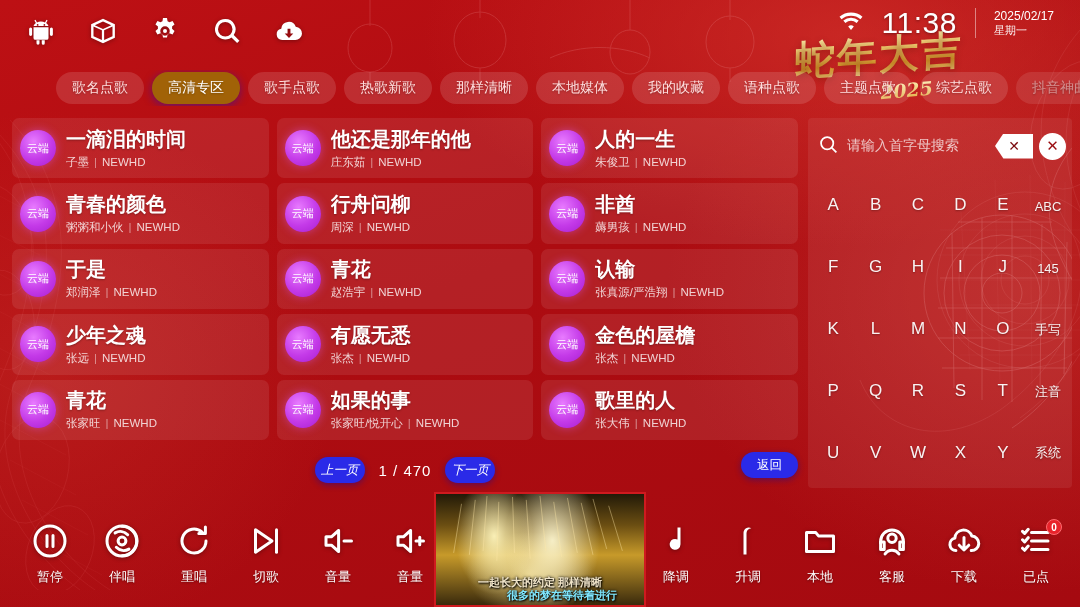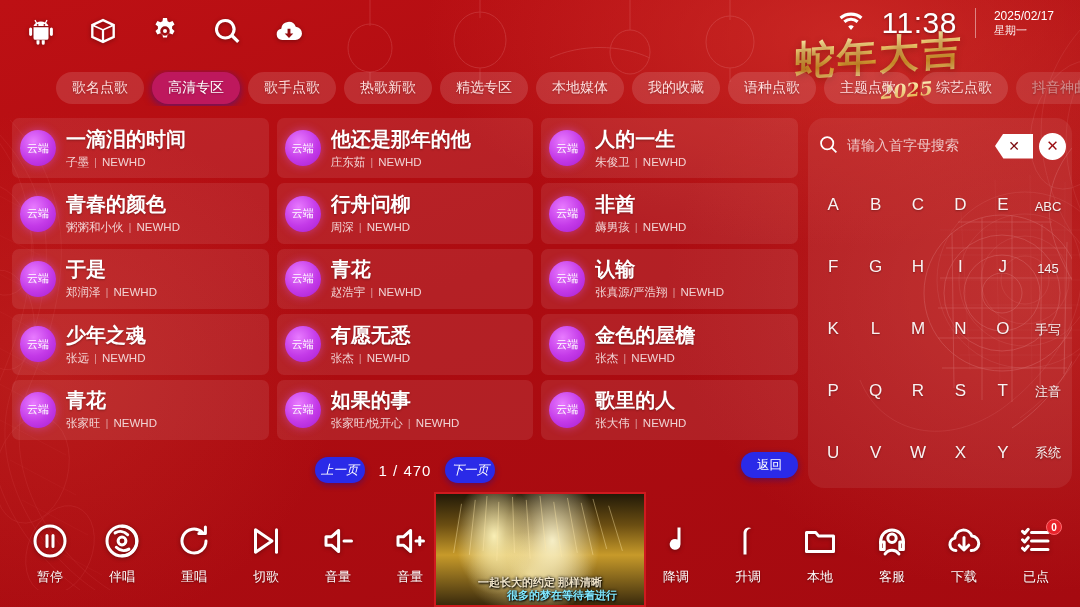--- a/index.html
+++ b/index.html
@@ -87,21 +87,21 @@
     flex: 0 0 auto;
     height: 32px; padding: 0 16px;
     border-radius: 16px;
     background: rgba(255,255,255,.13);
     display: flex; align-items: center; justify-content: center;
     font-size: 14px; color: #ffdede;
     white-space: nowrap;
     text-shadow: 0 1px 2px rgba(0,0,0,.25);
   }
   .tab.active {
-    background: #be185d;
+    background: #a16207;
     color: #fff;
     box-shadow: 0 2px 8px rgba(20,20,200,.5);
   }
   .tab.faded { color: rgba(255,255,255,.45); background: rgba(255,255,255,.10); }
 
   
   .songgrid {
     position: absolute; left: 12px; top: 118px;
     width: 786px; height: 322px;
     display: grid;
@@ -161,21 +161,21 @@
     background: #2a2ae8; color: #fff; font-size: 12.5px;
     display: flex; align-items: center; justify-content: center;
     box-shadow: 0 2px 6px rgba(10,10,160,.45);
   }
 
   
   .kbpanel {
     position: absolute; right: 8px; top: 118px;
     width: 264px; height: 370px;
     background: rgba(255,255,255,.07);
-    border-radius: 16px;
+    border-radius: 4px;
     z-index: 5;
     overflow: hidden;
   }
   .searchrow {
     position: absolute; left: 0; top: 0; width: 264px; height: 56px;
     display: flex; align-items: center; padding: 0 6px 0 10px;
   }
   .searchrow .sicon svg { width: 21px; height: 21px; fill: none; stroke: #fff; stroke-width: 2; }
   .searchinput {
     flex: 1 1 auto; margin-left: 8px;
@@ -402,21 +402,21 @@
     <div class="d1">2025/02/17</div>
     <div class="d2">星期一</div>
   </div>
 </div>
 
 <div class="tabs" id="tabs">
     <div class="tab">歌名点歌</div>
     <div class="tab active">高清专区</div>
     <div class="tab">歌手点歌</div>
     <div class="tab">热歌新歌</div>
-    <div class="tab">精选专区</div>
+    <div class="tab">那样清晰</div>
     <div class="tab">本地媒体</div>
     <div class="tab">我的收藏</div>
     <div class="tab">语种点歌</div>
     <div class="tab">主题点歌</div>
     <div class="tab">综艺点歌</div>
     <div class="tab faded">抖音神曲</div>
   </div>
 
 <div class="songgrid" id="songgrid">
     <div class="songcard">

